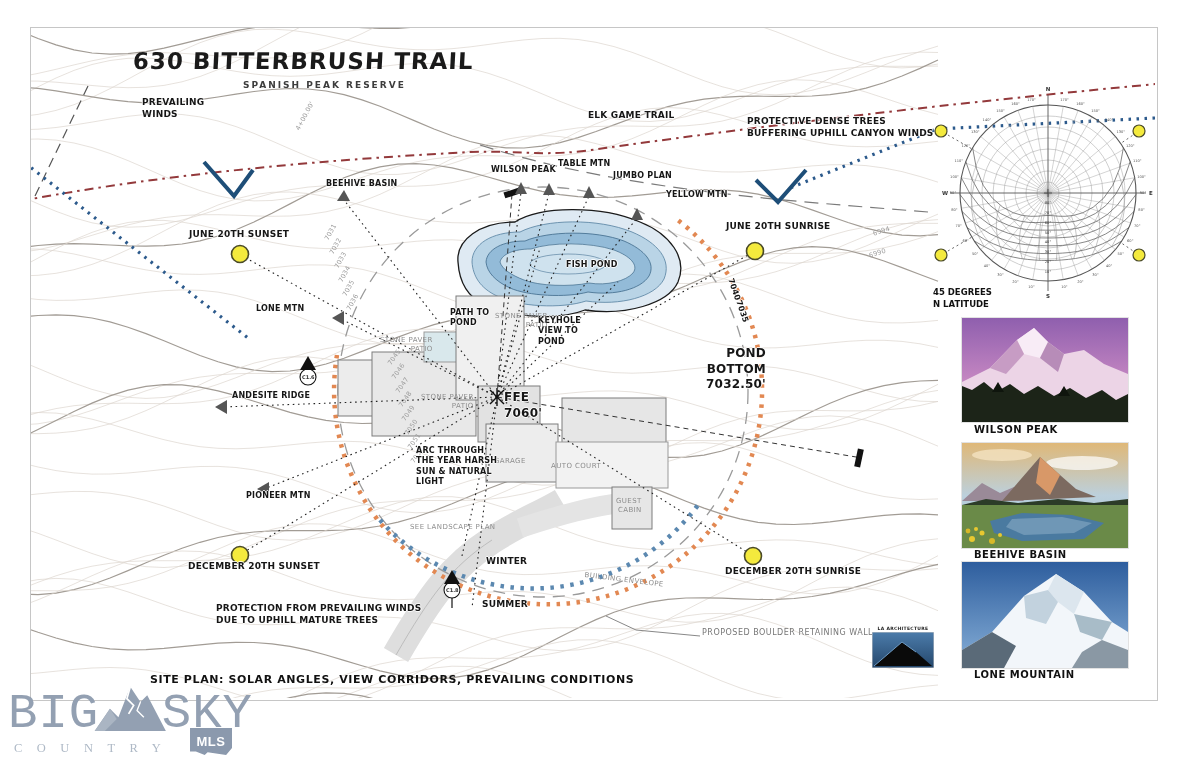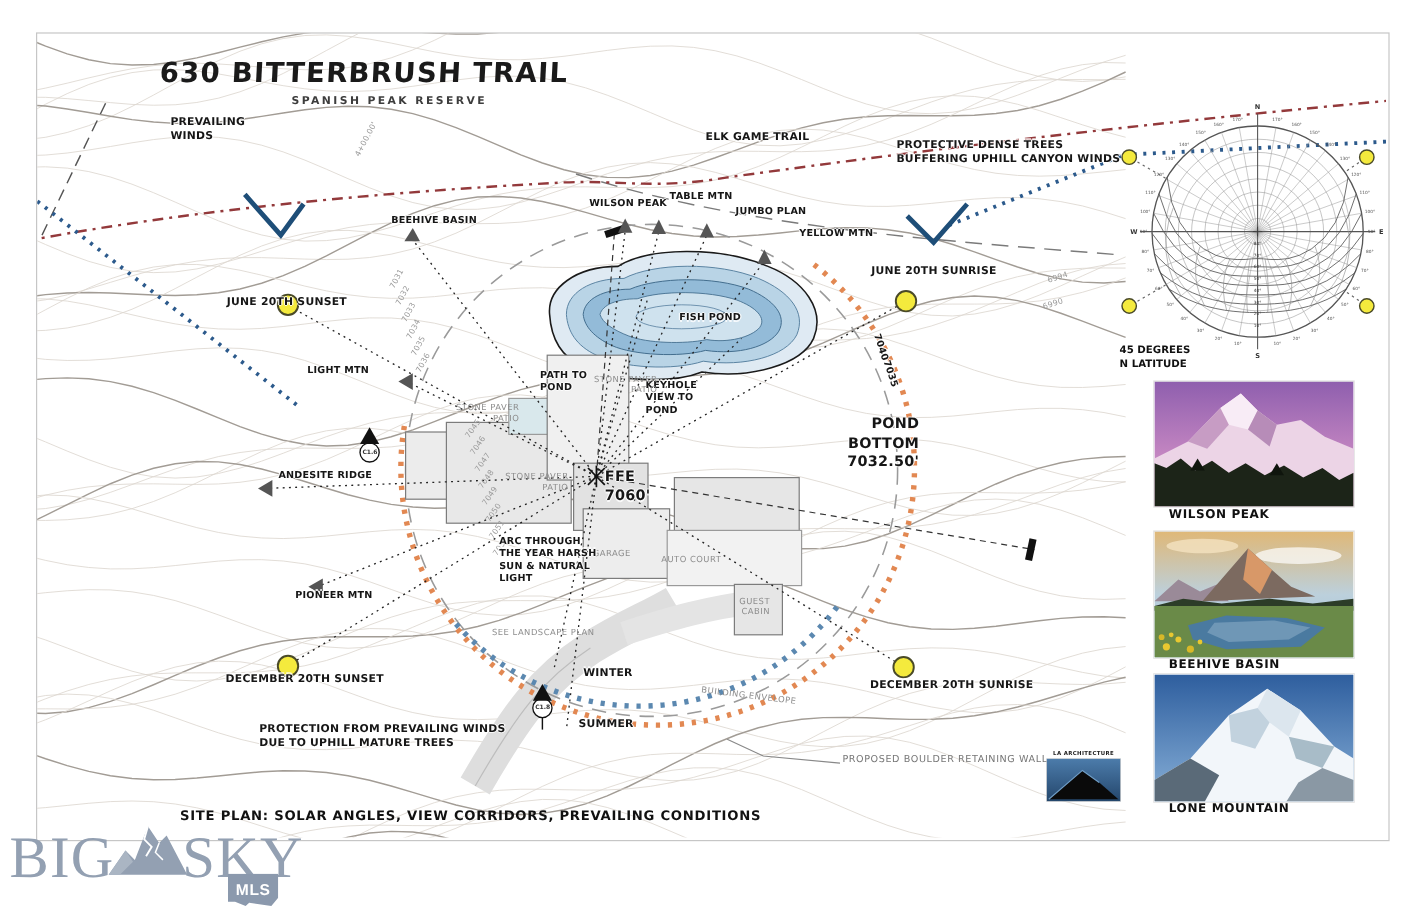--- a/index.html
+++ b/index.html
@@ -22,21 +22,21 @@
   .title{position:absolute;left:133px;top:48px;font-size:23px;font-weight:bold;letter-spacing:1px;
          color:#1a1a1a;z-index:6;transform:skewX(-3deg);}
   .subtitle{position:absolute;left:243px;top:80px;font-size:9px;font-weight:bold;letter-spacing:2px;color:#3d3d3d;z-index:6;}
   .sheet-caption{position:absolute;left:150px;top:673px;font-size:11px;font-weight:bold;letter-spacing:.6px;color:#111;z-index:6;}
   .sun-cap{position:absolute;left:933px;top:287px;font-size:8.5px;font-weight:bold;white-space:pre-line;line-height:1.4;z-index:4;color:#111;}
   .photo{position:absolute;left:962px;width:166px;z-index:3;box-shadow:0 0 0 1px #e2e2e2;}
   .photo-cap{position:absolute;left:974px;font-size:10px;font-weight:bold;color:#111;z-index:4;letter-spacing:.5px;}
   .arch-logo{position:absolute;left:872px;top:626px;z-index:6;text-align:center;}
   .arch-logo .t{font-size:4.5px;font-weight:bold;color:#222;letter-spacing:.3px;margin-bottom:1px;}
   .mls-logo{position:absolute;left:8px;top:679px;width:245px;height:86px;z-index:8;color:#93a0b2;}
-  .mls-row{display:flex;align-items:flex-end;font-family:Liberation Serif, serif;font-size:49px;line-height:.92;}
+  .mls-row{display:flex;align-items:flex-end;font-family:Liberation Mono, monospace;font-size:49px;line-height:.92;}
   .mls-row .word{letter-spacing:1px;}
   .mls-mtn{margin:0 -6px;}
   .mls-country{font-family:"Liberation Serif",serif;font-size:12.5px;letter-spacing:14.5px;color:#aeb9c6;margin-top:4px;padding-left:6px;}
   .mls-badge{position:absolute;left:182px;top:49px;width:42px;height:27px;background:#8b99ad;color:#fff;
              font-size:13px;font-weight:bold;display:flex;align-items:center;justify-content:center;
              font-family:"Liberation Sans",sans-serif;letter-spacing:.5px;
              clip-path:polygon(0 0,100% 0,100% 74%,86% 100%,42% 90%,35% 100%,14% 87%,0 87%);}
 </style>
 </head>
 <body>
@@ -203,23 +203,23 @@
 <div class="lbl" style="left:142px;top:97px">PREVAILING
 WINDS</div>
 <div class="lbl" style="left:588px;top:110px">ELK GAME TRAIL</div>
 <div class="lbl" style="left:747px;top:116px">PROTECTIVE DENSE TREES
 BUFFERING UPHILL CANYON WINDS</div>
 <div class="lbl sm" style="left:491px;top:165px">WILSON PEAK</div>
 <div class="lbl sm" style="left:558px;top:159px">TABLE MTN</div>
 <div class="lbl sm" style="left:613px;top:171px">JUMBO PLAN</div>
 <div class="lbl sm" style="left:666px;top:190px">YELLOW MTN</div>
 <div class="lbl sm" style="left:326px;top:179px">BEEHIVE BASIN</div>
-<div class="lbl" style="left:189px;top:247px">JUNE 20TH SUNSET</div>
+<div class="lbl" style="left:189px;top:229px">JUNE 20TH SUNSET</div>
 <div class="lbl" style="left:726px;top:221px">JUNE 20TH SUNRISE</div>
-<div class="lbl sm" style="left:256px;top:304px">LIGHT MTN</div>
+<div class="lbl sm" style="left:256px;top:304px">LONE MTN</div>
 <div class="lbl sm" style="left:566px;top:260px">FISH POND</div>
 <div class="lbl sm" style="left:450px;top:308px">PATH TO
 POND</div>
 <div class="lbl sm" style="left:538px;top:316px">KEYHOLE
 VIEW TO
 POND</div>
 <div class="lt lbl ctr" style="left:495px;top:312px">STONE PAVER
 PATIO</div>
 <div class="lt lbl ctr" style="left:380px;top:336px">STONE PAVER
 PATIO</div>
@@ -459,20 +459,21 @@
   <div class="mls-row">
     <span class="word">BIG</span>
     <svg class="mls-mtn" width="88" height="58" viewBox="0 0 88 58">
       <polygon points="2,56 20,30 30,40 44,4 56,22 64,14 86,56" fill="#93a0b2"></polygon>
       <polyline points="44,4 40,18 48,26 42,36" fill="none" stroke="#fff" stroke-width="2"></polyline>
       <polyline points="56,22 52,32 60,40" fill="none" stroke="#fff" stroke-width="1.6"></polyline>
       <polygon points="2,56 20,30 28,42 14,56" fill="#aab5c3"></polygon>
     </svg>
     <span class="word">SKY</span>
   </div>
+  <div class="mls-country">COUNTRY</div>
   <div class="mls-badge">MLS</div>
 </div>
 
 <div class="xs" style="left: 323px; top: 238px; transform: rotate(-62deg);">7031</div>
 <div class="xs" style="left: 328px; top: 252px; transform: rotate(-62deg);">7032</div>
 <div class="xs" style="left: 333px; top: 266px; transform: rotate(-62deg);">7033</div>
 <div class="xs" style="left: 337px; top: 280px; transform: rotate(-62deg);">7034</div>
 <div class="xs" style="left: 341px; top: 294px; transform: rotate(-62deg);">7035</div>
 <div class="xs" style="left: 345px; top: 308px; transform: rotate(-62deg);">7036</div>
 <div class="xs" style="left: 386px; top: 362px; transform: rotate(-55deg);">7045</div>

